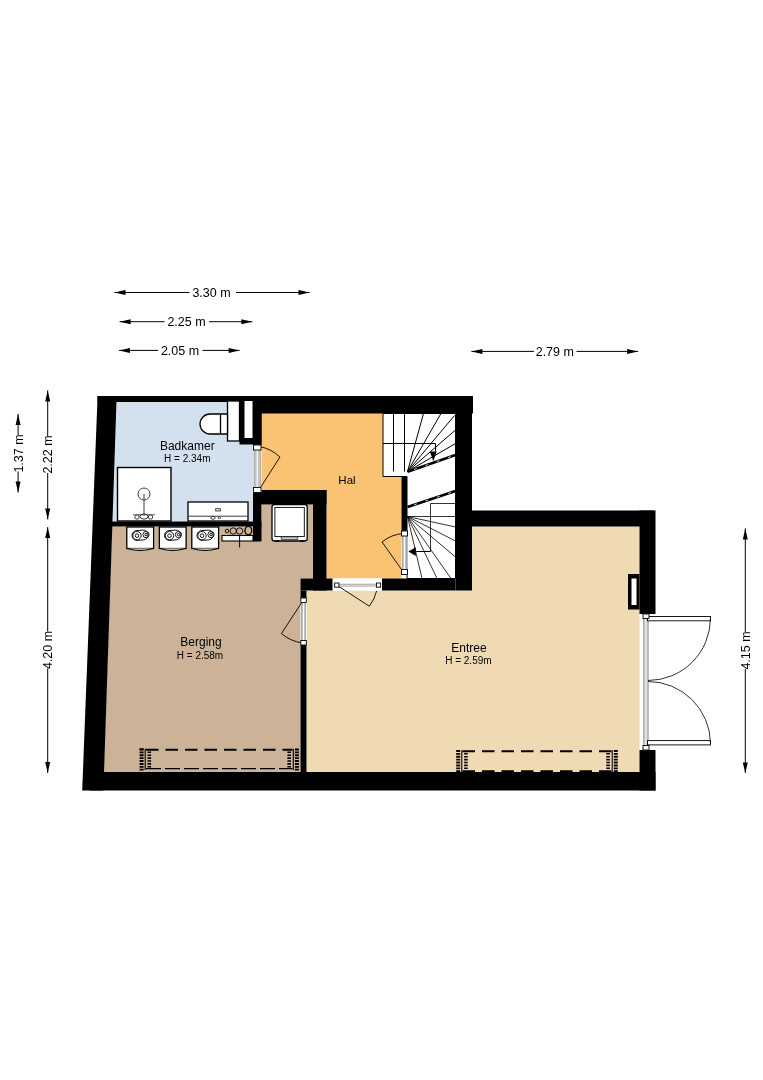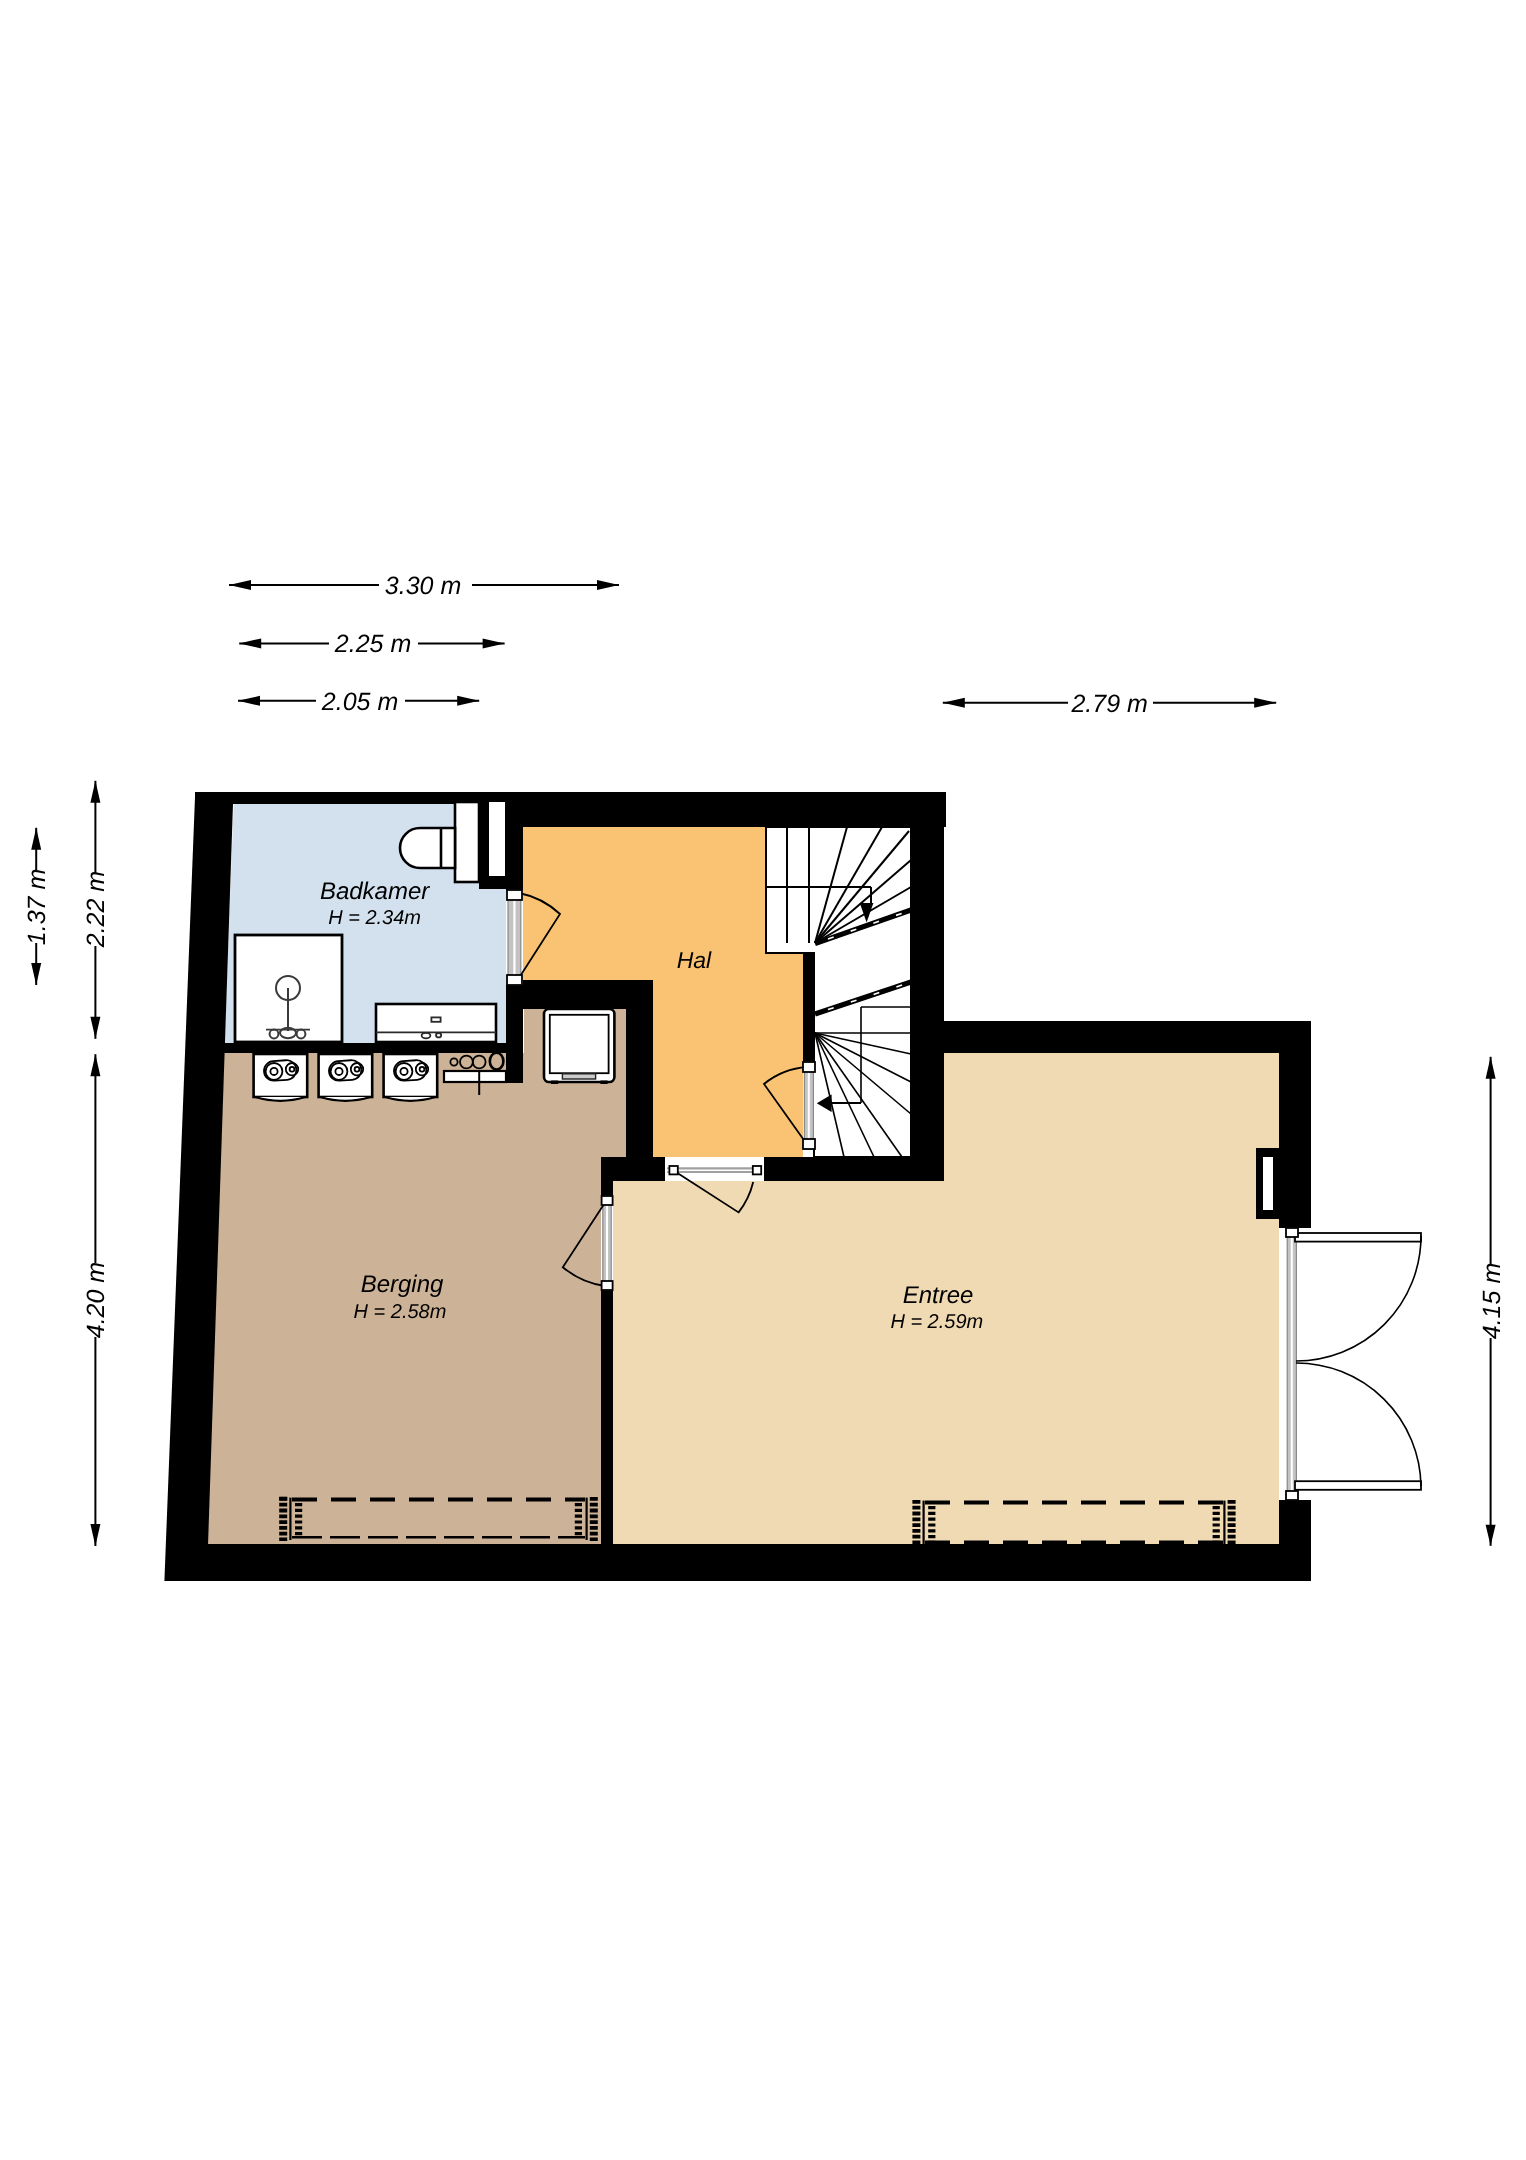--- a/index.html
+++ b/index.html
@@ -1,16 +1,16 @@
 <!DOCTYPE html>
 <html><head>
 <meta charset="utf-8">
 <style>
   html,body{margin:0;padding:0;background:#ffffff;}
-  .page{width:763px;height:1080px;position:relative;background:#ffffff;overflow:hidden;font-style:italic;}
+  .page{width:763px;height:1080px;position:relative;background:#ffffff;overflow:hidden;}
   svg{position:absolute;top:0;left:0;}
   text{font-family:"Liberation Sans", sans-serif;fill:#000000;}
 </style>
 </head>
 <body>
 <div class="page">
 <svg width="763" height="1080" viewBox="0 0 763 1080">
 
   <polygon points="116.9,400.5 253,400.5 253,521.5 112.3,521.5" fill="#d3e1ee"></polygon>
 

